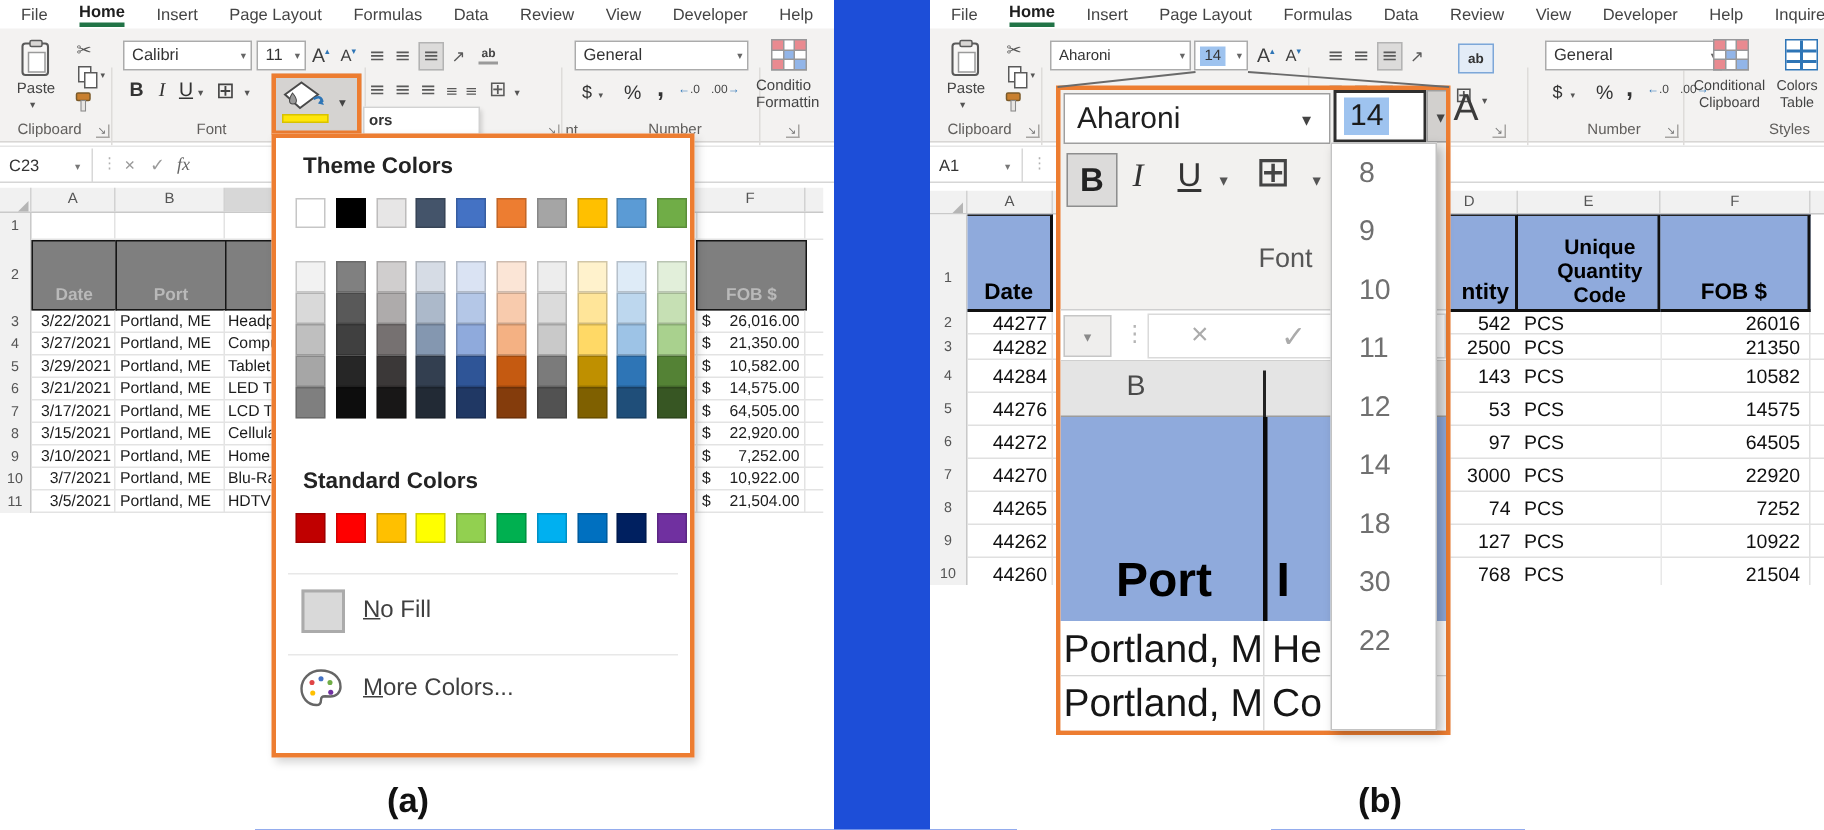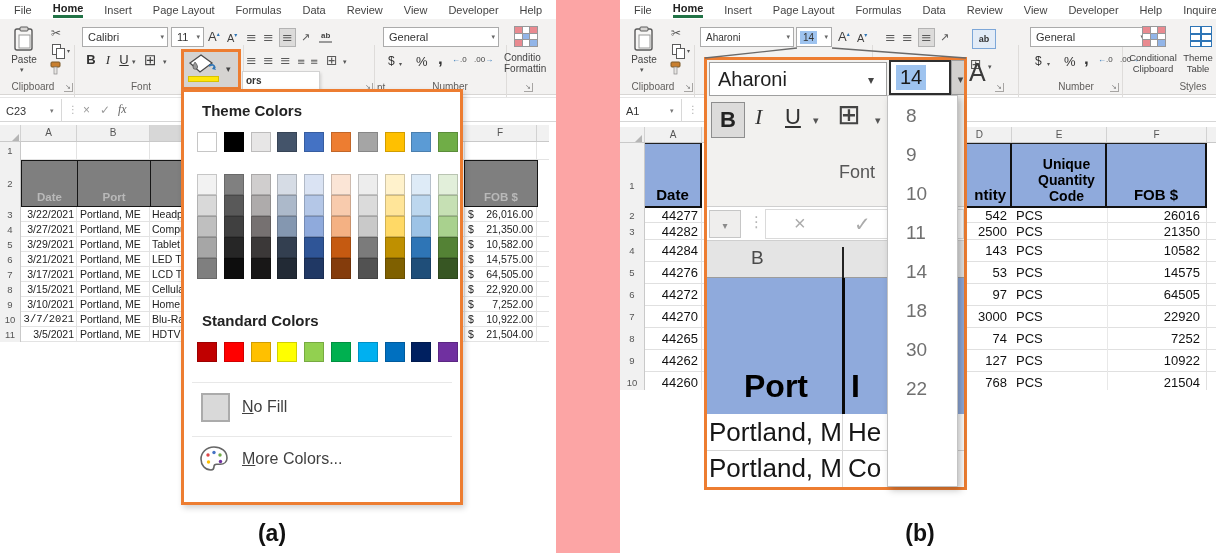--- a/index.html
+++ b/index.html
@@ -1,19 +1,19 @@
 <!DOCTYPE html>
 <html><head>
 <meta charset="utf-8">
 <style>
   html,body{margin:0;padding:0;background:#fff;width:1216px;height:553px;
     font-family:"Liberation Sans",sans-serif;-webkit-font-smoothing:antialiased;}
   *{box-sizing:border-box;}
   .abs{position:absolute;}
-  #canvas{position:absolute;left:0;top:0;width:1216px;height:553px;background:#fca5a5;overflow:hidden;}
+  #canvas{position:absolute;left:0;top:0;width:1216px;height:553px;background:#1d4ed8;overflow:hidden;}
   .panel{position:absolute;top:0;height:553px;overflow:hidden;background:#fff;}
   #pa{left:0;width:556px;}
   #pb{left:620px;width:596px;}
   .tabs{position:absolute;left:0;top:0;height:19px;display:flex;gap:21px;padding-left:14px;align-items:center;
     font-size:11px;color:#444;background:#fff;width:100%;}
   .tab{white-space:nowrap;cursor:default;}
   .tab.active{color:#1e1e1e;font-weight:bold;border-bottom:3px solid #217346;padding-bottom:1px;}
   .ribbon{position:absolute;left:0;top:19px;height:76px;width:100%;background:#f3f2f1;border-bottom:1px solid #d8d6d4;}
   .vsep{position:absolute;width:1px;top:26px;height:52px;background:#dedcda;}
   .grplabel{position:absolute;font-size:10px;color:#605e5c;text-align:center;}
@@ -269,21 +269,21 @@
           <div style="position: absolute; left: 21px; top: 172px; width: 528px; height: 15px; border-bottom: 1px solid rgb(227, 227, 227);">
             <div style="position: absolute; left: 0px; top: 0px; width: 56px; height: 15px; text-align: right; padding-right: 2px; font-size: 10.5px; color: rgb(28, 28, 28); line-height: 15px; border-right: 1px solid rgb(227, 227, 227); white-space: nowrap; overflow: hidden;">3/10/2021</div>
             <div style="position: absolute; left: 56px; top: 0px; width: 73px; height: 15px; padding-left: 3px; font-size: 10.5px; color: rgb(28, 28, 28); line-height: 15px; border-right: 1px solid rgb(227, 227, 227); white-space: nowrap; overflow: hidden;">Portland, ME</div>
             <div style="position: absolute; left: 129px; top: 0px; width: 34px; height: 15px; padding-left: 2px; font-size: 10.5px; color: rgb(28, 28, 28); line-height: 15px; white-space: nowrap; overflow: hidden;">Home</div>
             <div style="position: absolute; left: 443px; top: 0px; width: 73px; height: 15px; font-size: 10.5px; color: rgb(28, 28, 28); line-height: 15px; border-left: 1px solid rgb(227, 227, 227); border-right: 1px solid rgb(227, 227, 227);">
               <div style="position: absolute; left: 3px; top: 0px; line-height: 15px;">$</div>
               <div style="position: absolute; right: 3px; top: 0px; line-height: 15px;">7,252.00</div>
             </div>
           </div>
           <div style="position: absolute; left: 21px; top: 187px; width: 528px; height: 15px; border-bottom: 1px solid rgb(227, 227, 227);">
-            <div style="position: absolute; left: 0px; top: 0px; width: 56px; height: 15px; text-align: right; padding-right: 2px; font-size: 10.5px; color: rgb(28, 28, 28); line-height: 15px; border-right: 1px solid rgb(227, 227, 227); white-space: nowrap; overflow: hidden; font-family: Liberation Mono, monospace;">3/7/2021</div>
+            <div style="position: absolute; left: 0px; top: 0px; width: 56px; height: 15px; text-align: right; padding-right: 2px; font-size: 10.5px; color: rgb(28, 28, 28); line-height: 15px; border-right: 1px solid rgb(227, 227, 227); white-space: nowrap; overflow: hidden;">3/7/2021</div>
             <div style="position: absolute; left: 56px; top: 0px; width: 73px; height: 15px; padding-left: 3px; font-size: 10.5px; color: rgb(28, 28, 28); line-height: 15px; border-right: 1px solid rgb(227, 227, 227); white-space: nowrap; overflow: hidden;">Portland, ME</div>
             <div style="position: absolute; left: 129px; top: 0px; width: 34px; height: 15px; padding-left: 2px; font-size: 10.5px; color: rgb(28, 28, 28); line-height: 15px; white-space: nowrap; overflow: hidden;">Blu-Ra</div>
             <div style="position: absolute; left: 443px; top: 0px; width: 73px; height: 15px; font-size: 10.5px; color: rgb(28, 28, 28); line-height: 15px; border-left: 1px solid rgb(227, 227, 227); border-right: 1px solid rgb(227, 227, 227);">
               <div style="position: absolute; left: 3px; top: 0px; line-height: 15px;">$</div>
               <div style="position: absolute; right: 3px; top: 0px; line-height: 15px;">10,922.00</div>
             </div>
           </div>
           <div style="position: absolute; left: 21px; top: 202px; width: 528px; height: 15px; border-bottom: 1px solid rgb(227, 227, 227);">
             <div style="position: absolute; left: 0px; top: 0px; width: 56px; height: 15px; text-align: right; padding-right: 2px; font-size: 10.5px; color: rgb(28, 28, 28); line-height: 15px; border-right: 1px solid rgb(227, 227, 227); white-space: nowrap; overflow: hidden;">3/5/2021</div>
             <div style="position: absolute; left: 56px; top: 0px; width: 73px; height: 15px; padding-left: 3px; font-size: 10.5px; color: rgb(28, 28, 28); line-height: 15px; border-right: 1px solid rgb(227, 227, 227); white-space: nowrap; overflow: hidden;">Portland, ME</div>
@@ -497,21 +497,21 @@
           <div style="background:#fff"></div>
           <div style="background:#92b5e8"></div>
       </div>
       <div class="abs" style="left:500px;top:33px;width:66px;font-size:9.5px;color:#444;text-align:center">Conditional</div>
       <div class="abs" style="left:500px;top:44px;width:66px;font-size:9.5px;color:#444;text-align:center">Clipboard</div>
       <div class="abs" style="left:570px;top:7px;width:22px;height:21px;border:1.5px solid #2e75b6;background:#fff">
         <div class="abs" style="left:0;top:6px;width:100%;height:1.5px;background:#2e75b6"></div>
         <div class="abs" style="left:0;top:13px;width:100%;height:1.5px;background:#2e75b6"></div>
         <div class="abs" style="left:9px;top:0;width:1.5px;height:100%;background:#2e75b6"></div>
       </div>
-      <div class="abs" style="left:560px;top:33px;width:36px;font-size:9.5px;color:#444;text-align:center">Theme</div>
+      <div class="abs" style="left:560px;top:33px;width:36px;font-size:9.5px;color:#444;text-align:center">Colors</div>
       <div class="abs" style="left:560px;top:44px;width:36px;font-size:9.5px;color:#444;text-align:center">Table</div>
       <div class="grplabel" style="left:550px;top:62px;width:46px">Styles</div>
     </div>
 
     <div class="fbar">
       <div class="namebox">
         <span>A1</span>
         <span class="abs sym" style="left:50px;top:8px;font-size:7px;color:#777">▾</span>
       </div>
       <div class="abs sym" style="left:68px;top:6px;font-size:10px;color:#b0b0b0">⋮</div>
@@ -668,20 +668,21 @@
       </div>
     </div>
 
     <div class="abs" style="left:349px;top:58px;font-size:25px;color:#3b3b3b;z-index:8">A</div>
 
     <div class="sizelist" id="sizeList" style="left:267px;top:95px;width:71px;height:392px">
         <div class="szitem">8</div>
         <div class="szitem">9</div>
         <div class="szitem">10</div>
         <div class="szitem">11</div>
+        <div class="szitem">12</div>
         <div class="szitem">14</div>
         <div class="szitem">18</div>
         <div class="szitem">30</div>
         <div class="szitem">22</div>
       </div>
 
     <div class="plabel" style="left:272px;top:520px;width:56px">(b)</div>
   </div>
 </div>
 

